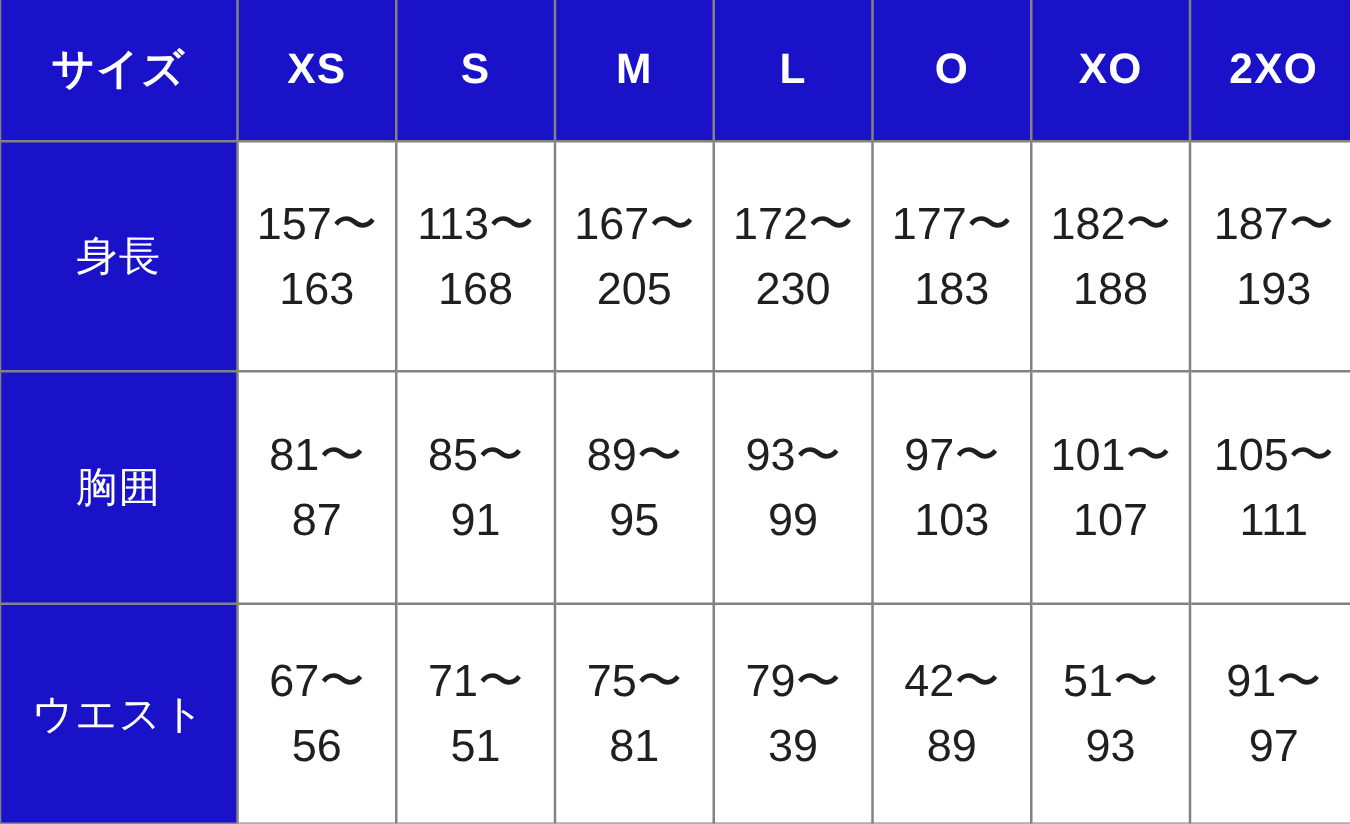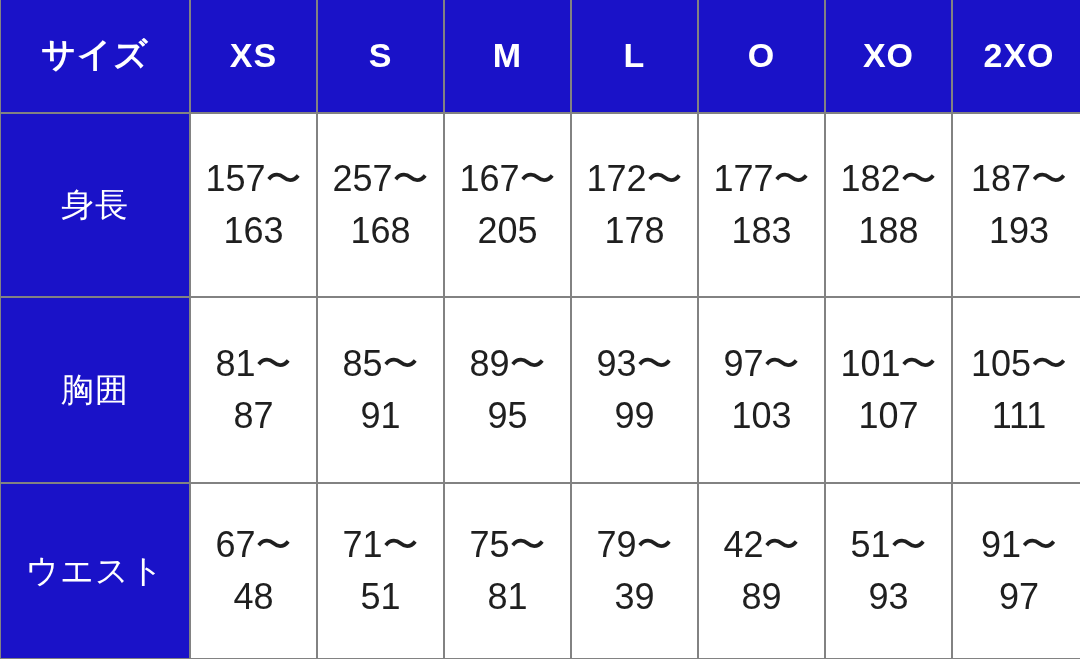--- a/index.html
+++ b/index.html
@@ -77,26 +77,26 @@
         <th>O</th>
         <th>XO</th>
         <th>2XO</th>
       </tr>
     </thead>
     <tbody>
       <tr class="r0">
         <th>身長</th>
         <td>157〜
 163</td>
-        <td>257〜
+        <td>113〜
 168</td>
         <td>167〜
 205</td>
         <td>172〜
-178</td>
+230</td>
         <td>177〜
 183</td>
         <td>182〜
 188</td>
         <td>187〜
 193</td>
       </tr>
       <tr class="r1">
         <th>胸囲</th>
         <td>81〜
@@ -110,21 +110,21 @@
         <td>97〜
 103</td>
         <td>101〜
 107</td>
         <td>105〜
 111</td>
       </tr>
       <tr class="r2">
         <th>ウエスト</th>
         <td>67〜
-48</td>
+56</td>
         <td>71〜
 51</td>
         <td>75〜
 81</td>
         <td>79〜
 39</td>
         <td>42〜
 89</td>
         <td>51〜
 93</td>

